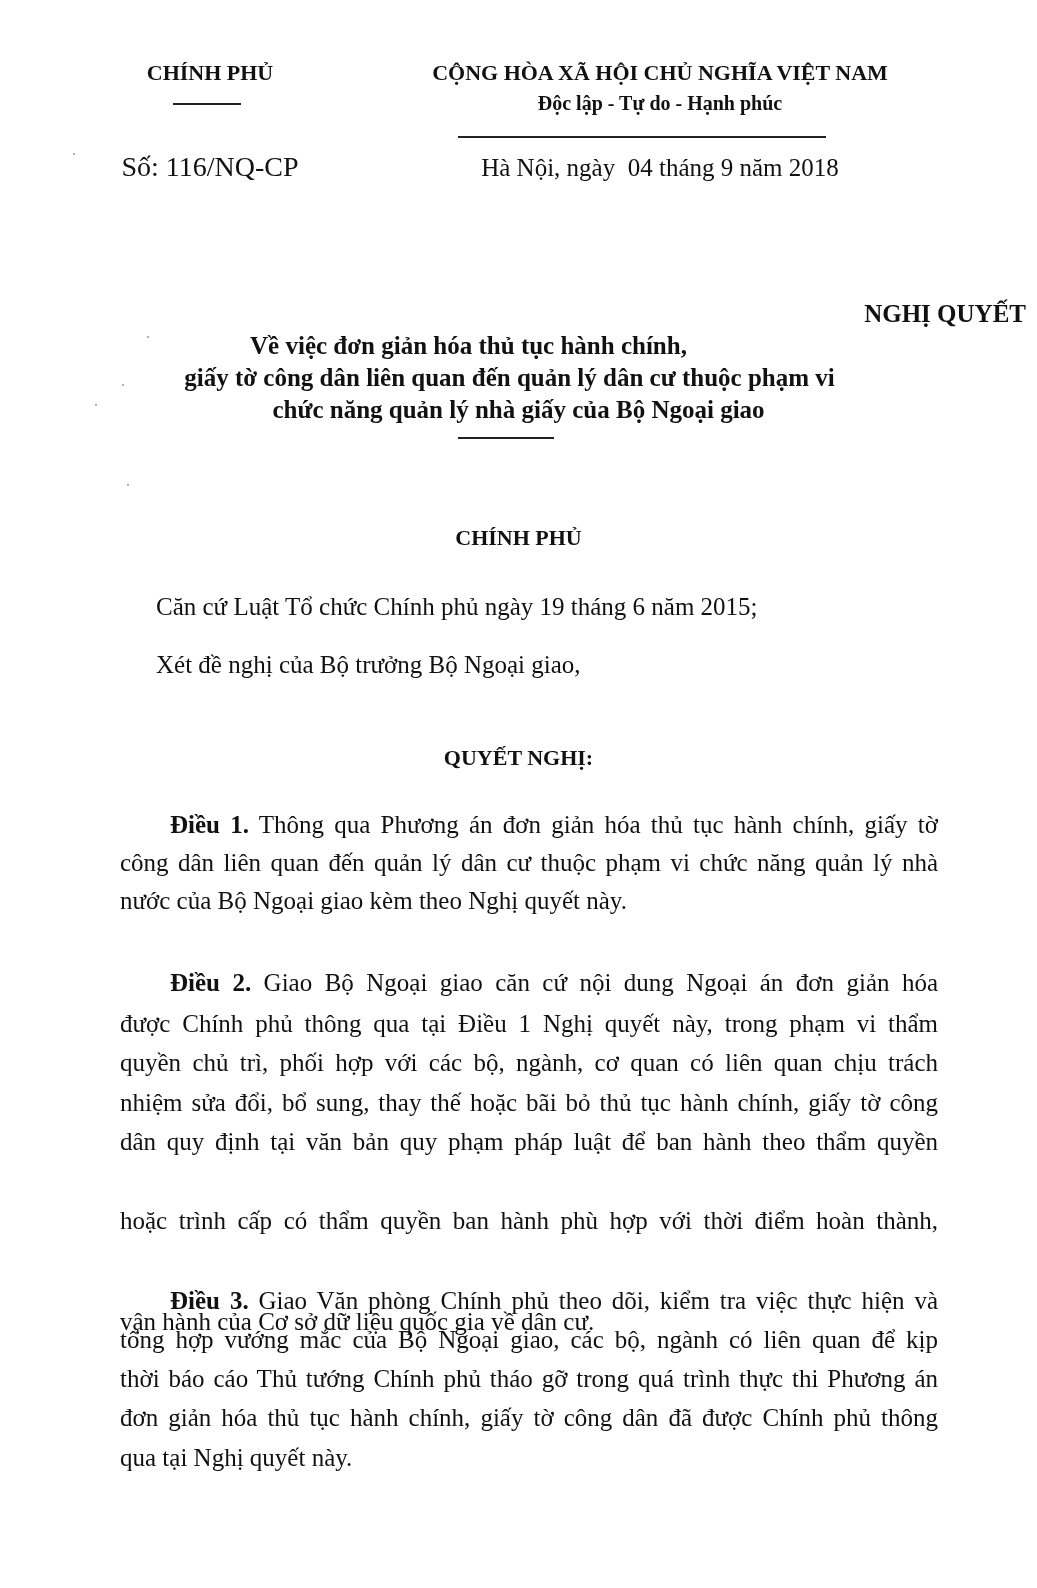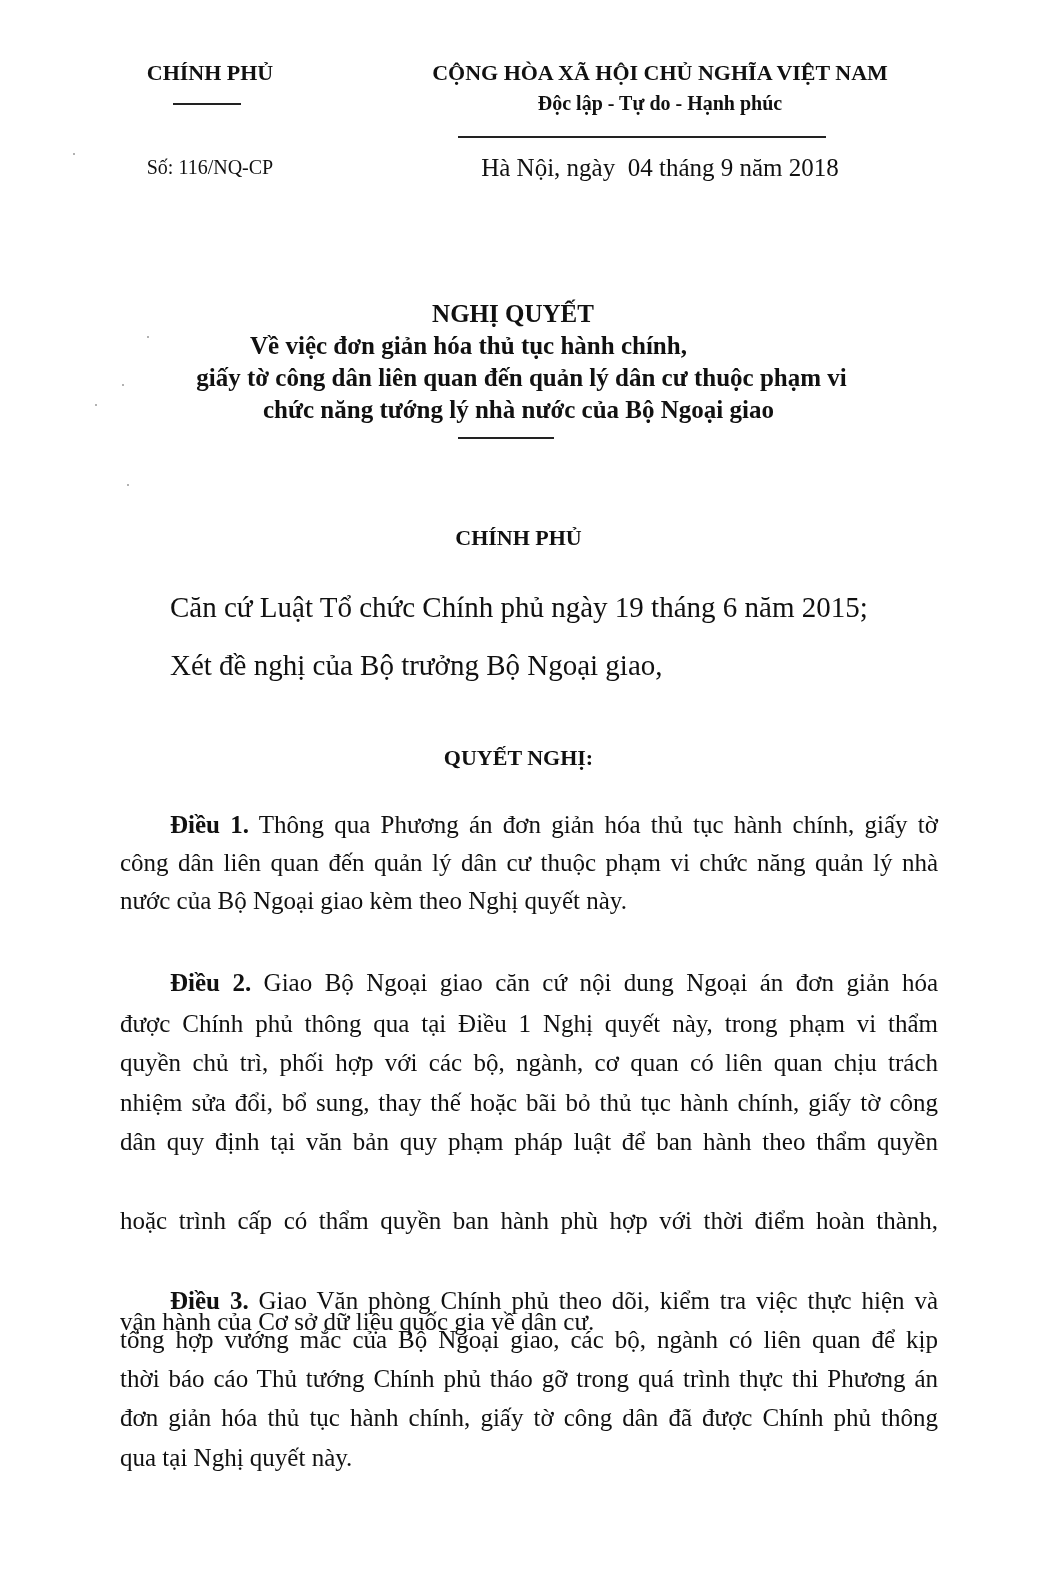--- a/index.html
+++ b/index.html
@@ -10,39 +10,39 @@
     .center { text-align: center; }
     .hdr-left { left: 110px; width: 200px; }
     .hdr-right { left: 360px; width: 600px; }
     .rule { position: absolute; height: 0; border-top: 2px solid #222; }
     .h-cap { font-size: 22px; line-height: 30px; }
     .title { font-size: 25px; line-height: 32px; }
     .body-line { position: absolute; left: 120px; width: 818px; font-size: 25px; line-height: 30px;
                  text-align: justify; text-align-last: justify; white-space: nowrap; }
     .body-line.last { text-align-last: left; }
     .body-line.indent { left: 170px; width: 768px; }
-    .plain { position: absolute; left: 170px; font-size: 29px; line-height: 30px; white-space: nowrap; }
+    .plain { position: absolute; left: 156px; font-size: 25px; line-height: 30px; white-space: nowrap; }
     .dot { position: absolute; width: 2px; height: 2px; background: #999; border-radius: 1px; }
   </style>
 </head>
 <body>
 
 <div class="abs hdr-left center bold h-cap" style="top:58px;">CHÍNH PHỦ</div>
 <div class="rule" style="left:173px; width:68px; top:103px;"></div>
-<div class="abs hdr-left center h-cap" style="top:152px; font-size:20px;">Số: 116/NQ-CP</div>
+<div class="abs hdr-left center h-cap" style="top:152px; font-size:28px;">Số: 116/NQ-CP</div>
 
 <div class="abs hdr-right center bold h-cap" style="top:58px;">CỘNG HÒA XÃ HỘI CHỦ NGHĨA VIỆT NAM</div>
 <div class="abs hdr-right center bold h-cap" style="top:88px; font-size:20px;">Độc lập - Tự do - Hạnh phúc</div>
 <div class="rule" style="left:458px; width:368px; top:136px; border-top-width:2px;"></div>
 <div class="abs hdr-right center h-cap" style="top:153px; font-size:25px; white-space:pre;">Hà Nội, ngày  04 tháng 9 năm 2018</div>
 
-<div class="abs center bold title" style="left:0; width:1026px; top:298px;">NGHỊ QUYẾT</div>
+<div class="abs center bold title" style="left:0; width:1026px; top:298px;text-align:right;">NGHỊ QUYẾT</div>
 <div class="abs center bold title" style="left:0; width:937px; top:330px;">Về việc đơn giản hóa thủ tục hành chính,</div>
-<div class="abs center bold title" style="left:12px; width:1019px; top:362px;">giấy tờ công dân liên quan đến quản lý dân cư thuộc phạm vi</div>
-<div class="abs center bold title" style="left:0; width:1037px; top:394px;">chức năng tướng lý nhà nước của Bộ Ngoại giao</div>
+<div class="abs center bold title" style="left:0; width:1019px; top:362px;">giấy tờ công dân liên quan đến quản lý dân cư thuộc phạm vi</div>
+<div class="abs center bold title" style="left:0; width:1037px; top:394px;">chức năng quản lý nhà giấy của Bộ Ngoại giao</div>
 <div class="rule" style="left:458px; width:96px; top:437px; border-top-width:2px;"></div>
 
 <span class="dot" style="left:73px; top:153px;"></span>
 <span class="dot" style="left:147px; top:336px;"></span>
 <span class="dot" style="left:122px; top:384px;"></span>
 <span class="dot" style="left:95px; top:404px;"></span>
 <span class="dot" style="left:127px; top:484px;"></span>
 
 <div class="abs center bold h-cap" style="left:0; width:1037px; top:523px;">CHÍNH PHỦ</div>
 

